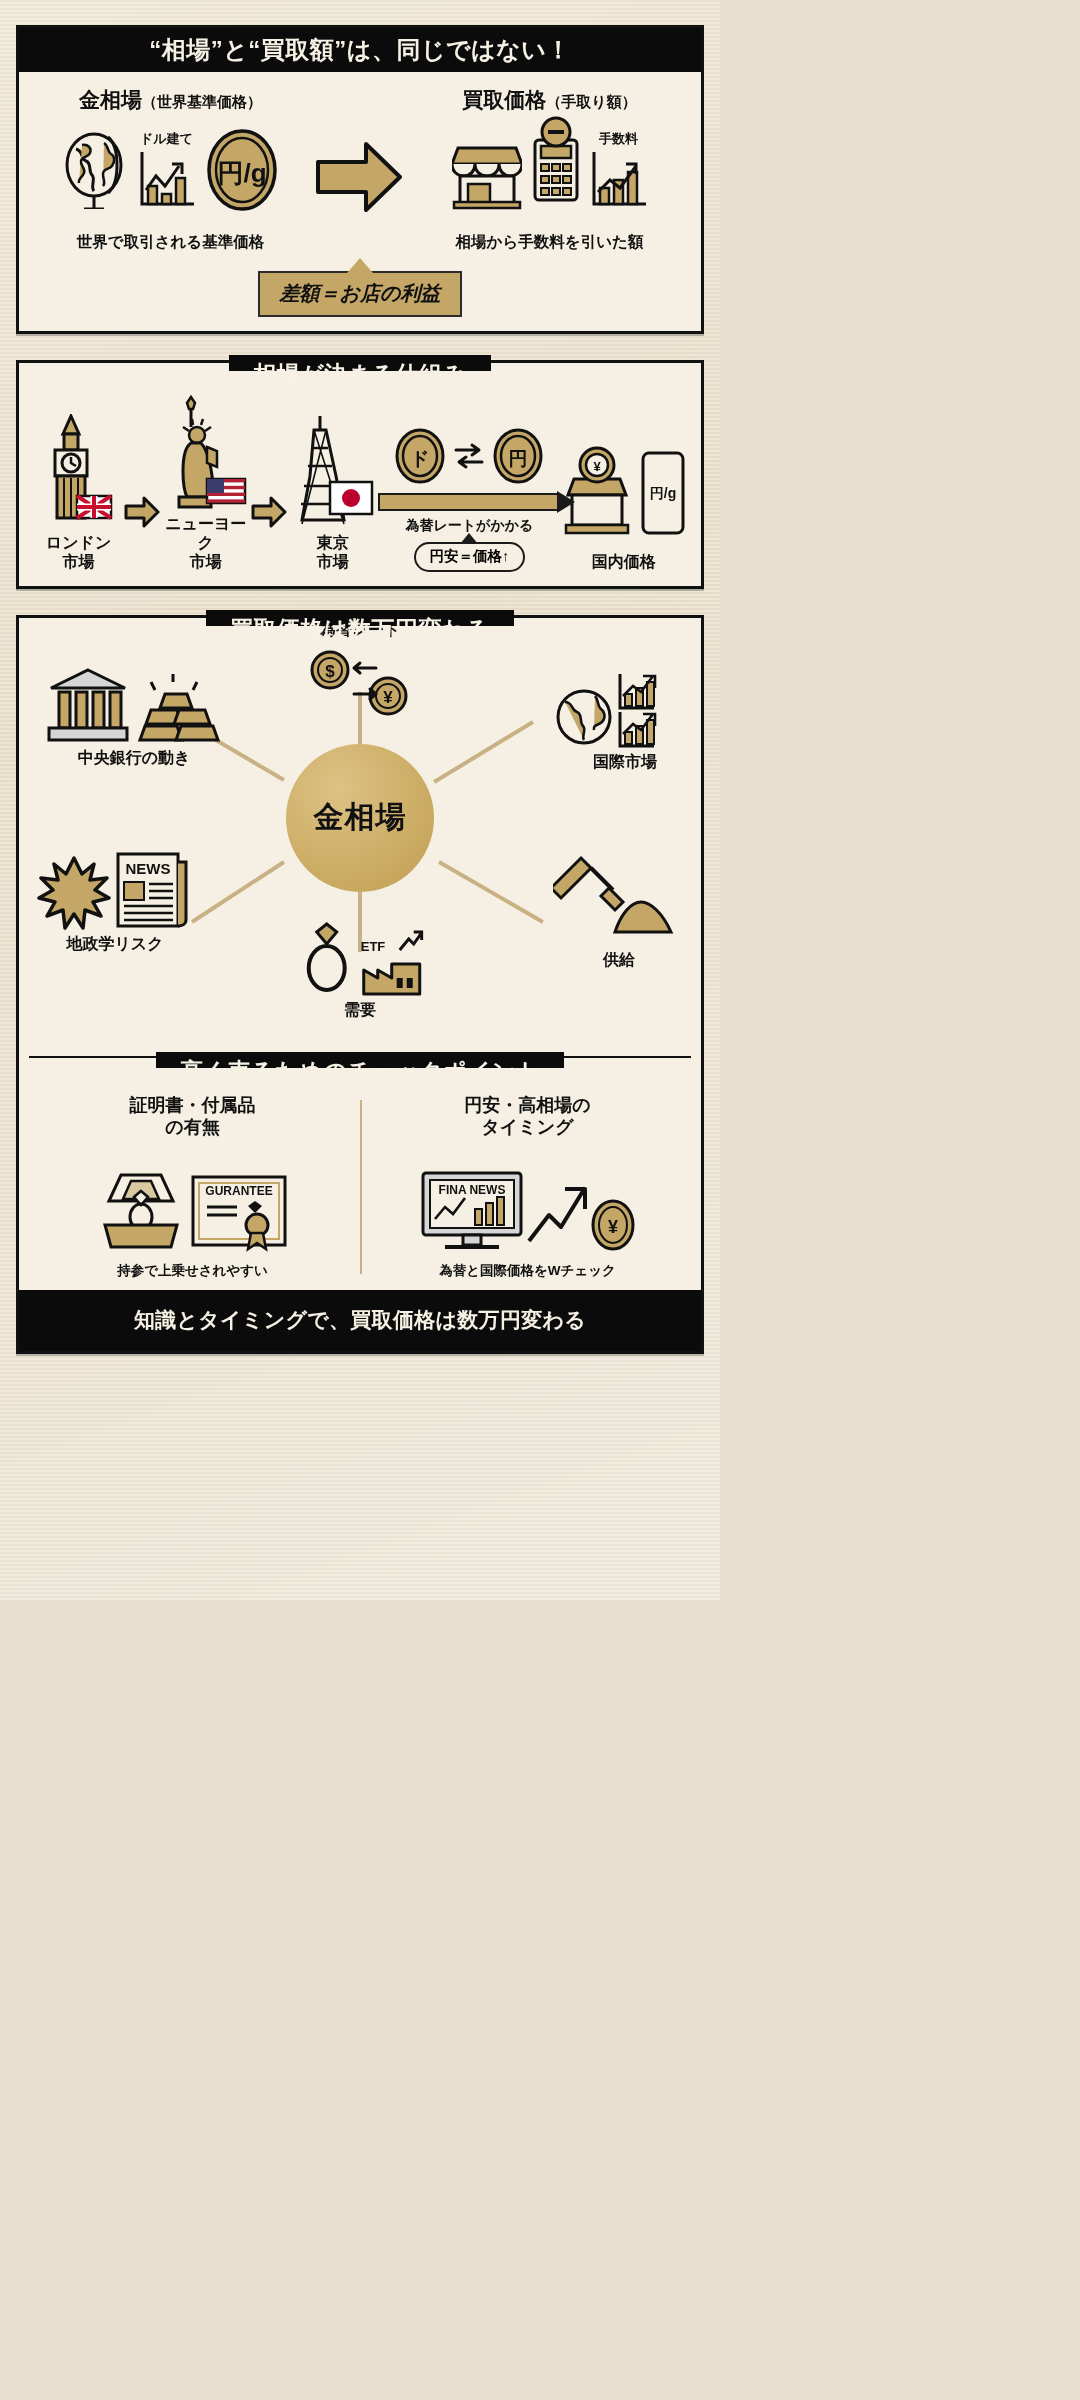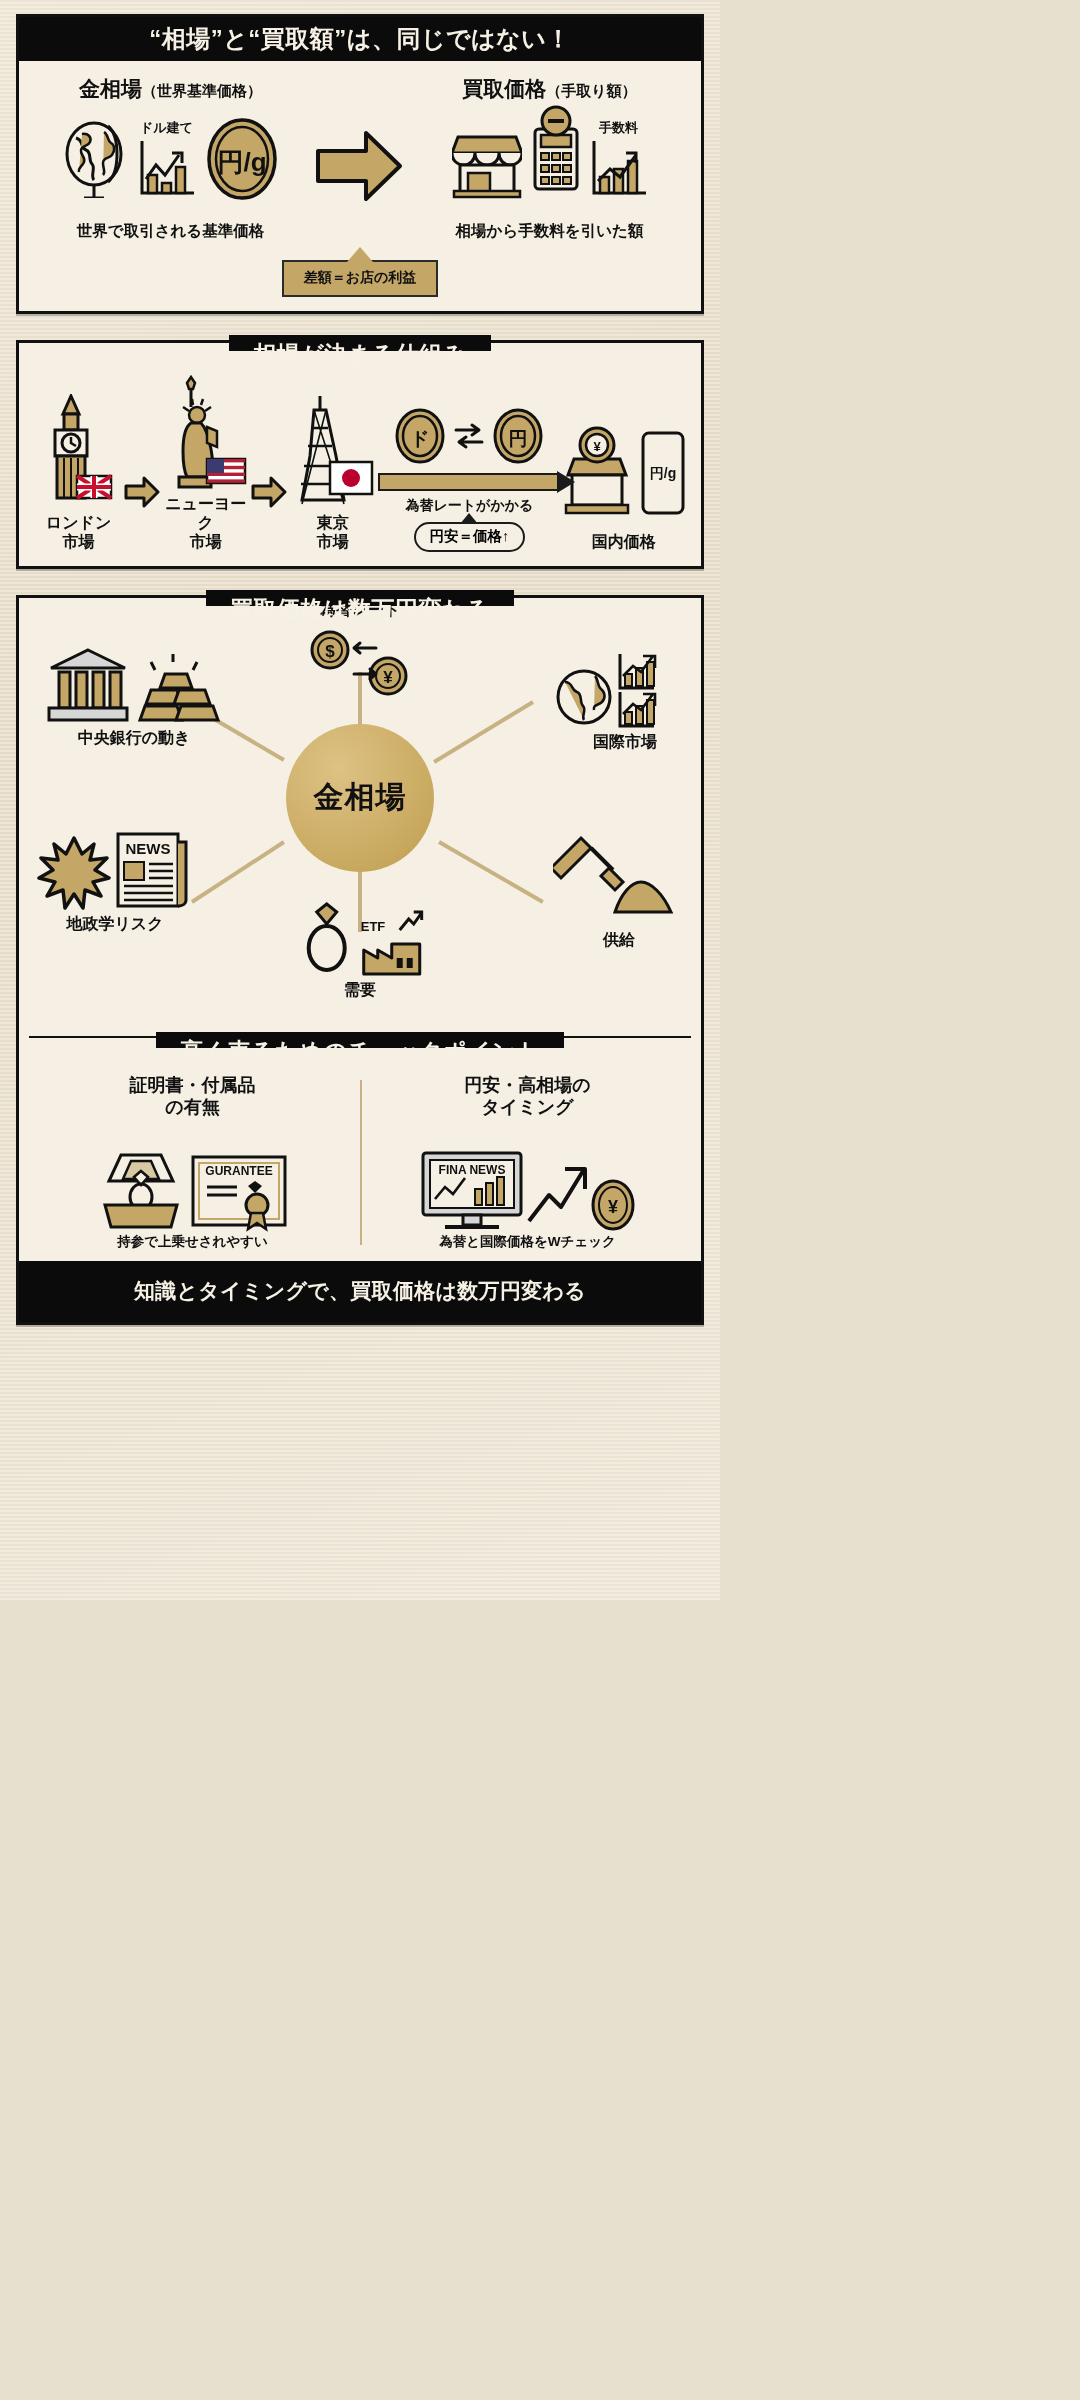--- a/index.html
+++ b/index.html
@@ -8,21 +8,21 @@
     background:#e8e0cf;
     font-family:"Liberation Sans","DejaVu Sans",sans-serif;
     overflow:hidden;
     position:relative;
   }
   .page{
     position:absolute;inset:0;
     background:
       repeating-linear-gradient(0deg,rgba(255,255,255,.25) 0 2px,rgba(0,0,0,.012) 2px 4px),
       linear-gradient(160deg,#efe7d6 0%,#e7ddc8 40%,#efe8d8 100%);
-    padding:14px 16px;
+    padding:25px 16px;
     box-sizing:border-box;
     display:flex;flex-direction:column;gap:14px;
   }
   
   .panel{
     background:#f5f0e3;
     border:3px solid #111;
     position:relative;
     box-shadow:0 2px 0 rgba(0,0,0,.25);
   }
@@ -56,21 +56,21 @@
   .p1row{display:flex;align-items:flex-start;justify-content:center;gap:4px;}
   .p1col{flex:1;display:flex;flex-direction:column;align-items:center;}
   .p1title{font-size:21px;font-weight:bold;color:#111;margin-bottom:10px;white-space:nowrap;}
   .p1title .sub{font-size:15px;}
   .icons{display:flex;align-items:center;justify-content:center;gap:10px;height:96px;}
   .p1caption{margin-top:12px;font-size:15.5px;font-weight:bold;color:#111;}
   .bigarrow{width:92px;flex:0 0 92px;display:flex;align-items:center;justify-content:center;padding-top:54px;}
   .diffbox{
     margin:18px auto 0;width:max-content;position:relative;
     background:#c4a766;border:2px solid #2b2b2b;color:#111;
-    font-size:14px;font-weight:bold;padding:7px 20px 8px;
+    font-size:20px;font-weight:bold;padding:7px 20px 8px;font-style:italic;
   }
   .diffbox:before{
     content:"";position:absolute;top:-15px;left:50%;transform:translateX(-50%);
     border-left:13px solid transparent;border-right:13px solid transparent;
     border-bottom:15px solid #c4a766;
   }
 
   
   .p2row{display:flex;align-items:flex-end;justify-content:space-between;padding:6px 2px 0;}
   .mkt{display:flex;flex-direction:column;align-items:center;width:108px;}
@@ -111,21 +111,21 @@
   .core span{font-size:30px;font-weight:bold;color:#111;letter-spacing:1px;}
 
   
   .checks{display:flex;padding:34px 6px 10px;position:relative;}
   .checks:before{
     content:"";position:absolute;left:50%;top:40px;bottom:16px;width:2px;background:#c8b183;
   }
   .chk{flex:1;display:flex;flex-direction:column;align-items:center;padding:0 6px;}
   .chk .title{font-size:18px;font-weight:bold;text-align:center;line-height:1.25;color:#111;}
   .chk .art{height:104px;display:flex;align-items:flex-end;justify-content:center;margin-top:10px;}
-  .chk .note{font-size:13.5px;font-weight:bold;color:#111;}
+  .chk .note{margin-top:9px;font-size:13.5px;font-weight:bold;color:#111;}
 
   .footer{
     background:#0b0b0b;color:#f6f1e4;text-align:center;
     font-size:21px;font-weight:bold;padding:13px 6px 14px;letter-spacing:.3px;
     border:3px solid #0b0b0b;
   }
   .sep{height:2px;background:#111;margin:4px 10px 0;}
 </style>
 </head>
 <body>

